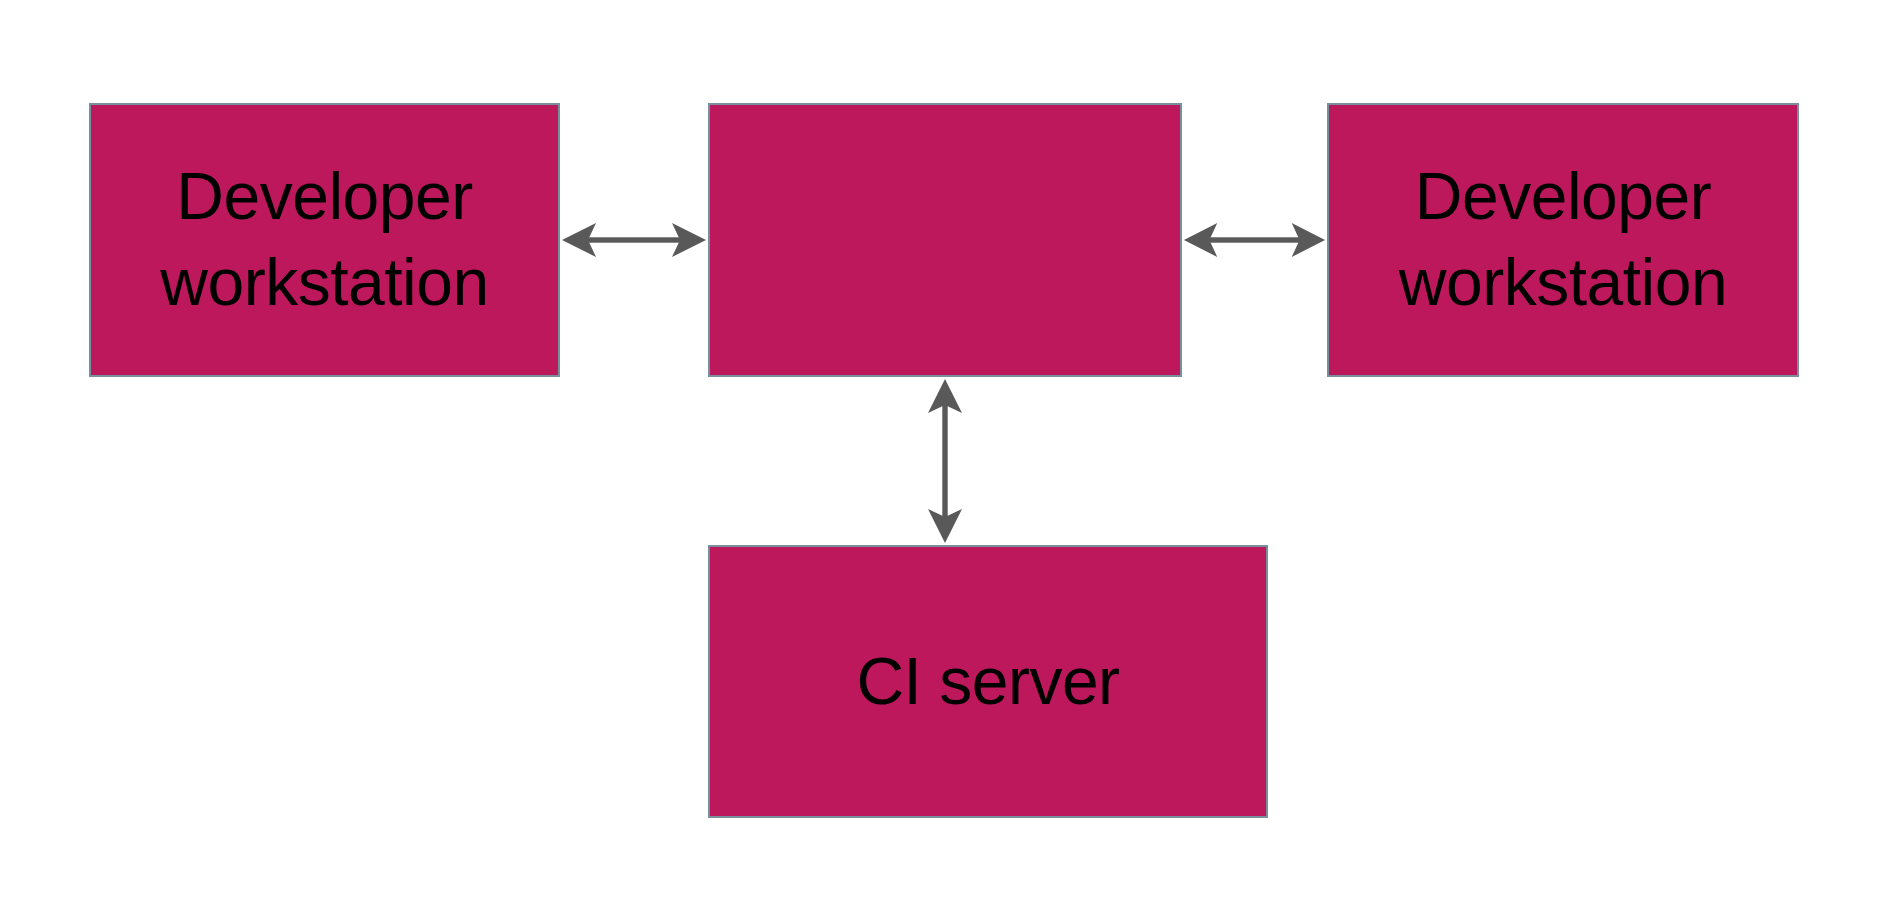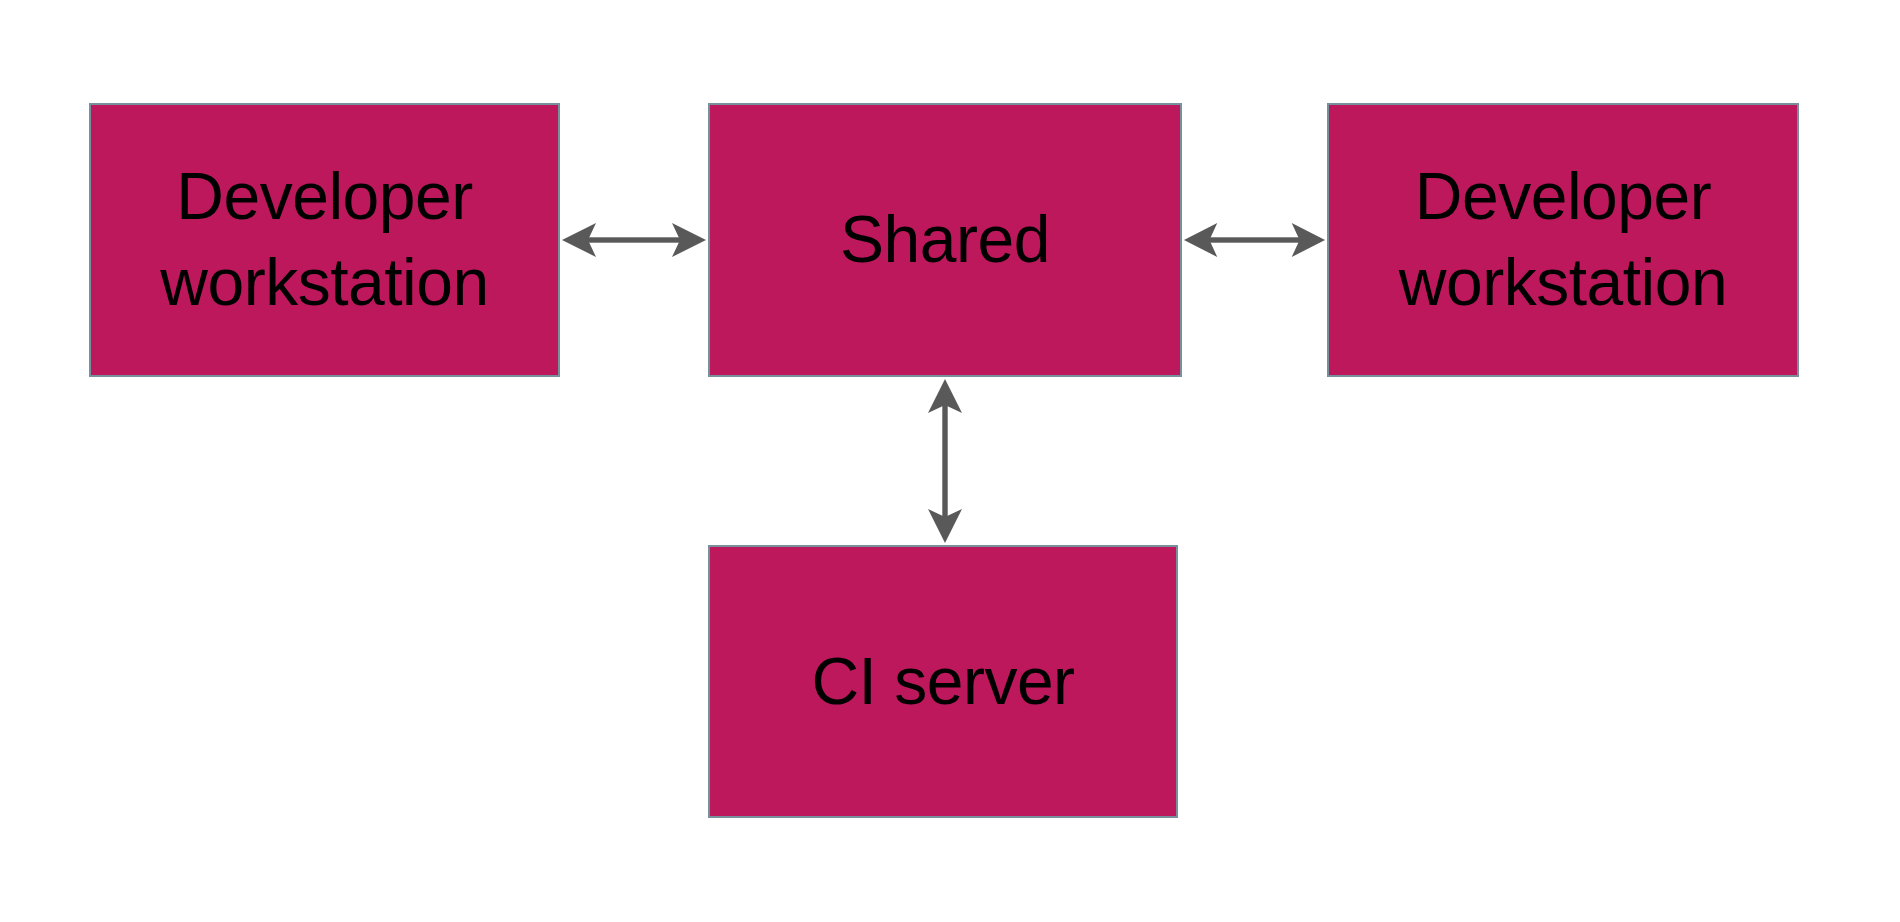--- a/index.html
+++ b/index.html
@@ -28,42 +28,41 @@
   .node-label {
     font-size: 66px;
     line-height: 1.3;
     color: #000000;
     letter-spacing: -0.5px;
   }
   .node-label .line { display: block; }
   .node-left   { left: 89px;   top: 103px; width: 471px; height: 274px; }
   .node-center { left: 708px;  top: 103px; width: 474px; height: 274px; }
   .node-right  { left: 1327px; top: 103px; width: 472px; height: 274px; }
-  .node-ci     { left: 708px;  top: 545px; width: 470px; height: 273px; }
+  .node-ci     { left: 708px;  top: 545px; width: 560px; height: 273px; }
 
   .edge { position: absolute; display: block; }
   .edge-left  { left: 560px;  top: 210px; width: 148px; height: 60px; }
   .edge-right { left: 1182px; top: 210px; width: 145px; height: 60px; }
   .edge-vert  { left: 915px;  top: 377px; width: 60px;  height: 168px; }
 </style>
 </head>
 <body>
 
 <div class="canvas">
 
   <div class="node node-left">
     <div class="node-label">
       <span class="line">Developer</span>
       <span class="line">workstation</span>
     </div>
   </div>
 
   <div class="node node-center">
     <div class="node-label">
-      <span class="line">Shared</span>
     </div>
   </div>
 
   <div class="node node-right">
     <div class="node-label">
       <span class="line">Developer</span>
       <span class="line">workstation</span>
     </div>
   </div>
 

